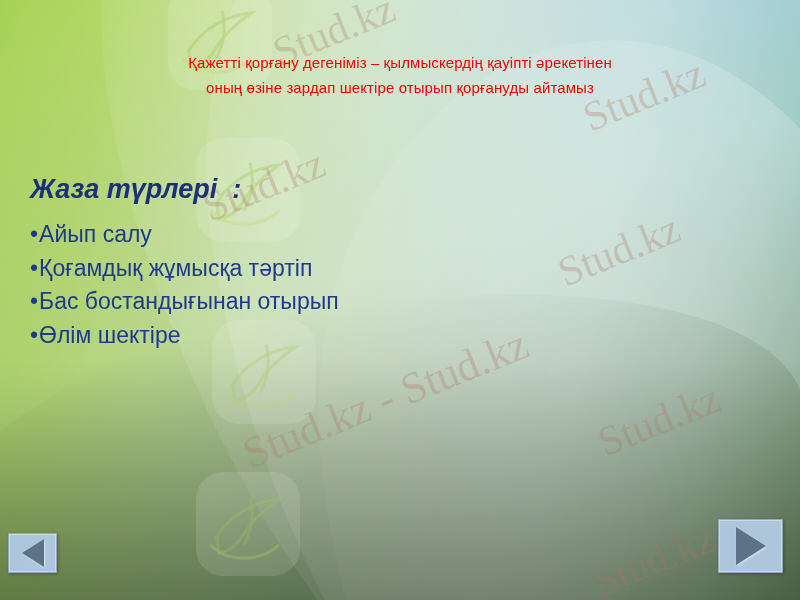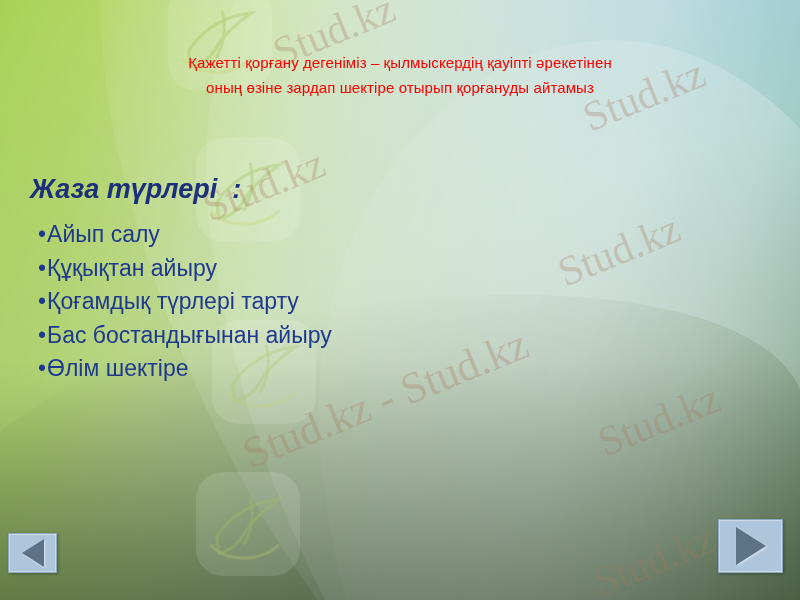--- a/index.html
+++ b/index.html
@@ -151,21 +151,21 @@
   }
   .subtitle {
     color: #1B2F7A;
     font-weight: bold;
     font-style: italic;
     font-size: 27px;
     line-height: 34px;
     margin-bottom: 12px;
     white-space: pre;
   }
-  .bullets { list-style: none; margin: 8px; padding: 0; }
+  .bullets { list-style: none; margin: 0; padding: 0; }
   .bullets li {
     color: #1F398F;
     font-size: 23px;
     line-height: 33.5px;
     white-space: nowrap;
   }
   .bullets li .bul { margin-right: 1px; }
 
   
   .navbtn {
@@ -248,23 +248,22 @@
 
   <div class="title-block">
     <div class="title-line">Қажетті қорғану дегеніміз – қылмыскердің қауіпті әрекетінен</div>
     <div class="title-line"> оның өзіне зардап  шектіре отырып қорғануды айтамыз</div>
   </div>
 
   <div class="body-block">
     <div class="subtitle">Жаза түрлері  :</div>
     <ul class="bullets">
       <li><span class="bul">•</span><span>Айып салу</span></li>
-      <li><span class="bul">•</span><span>Құқықтан айыру</span></li>
-      <li><span class="bul">•</span><span>Қоғамдық түрлері тарту</span></li>
-      <li><span class="bul">•</span><span>Бас бостандығынан айыру</span></li>
+      <li><span class="bul">•</span><span>Қоғамдық жұмысқа тәртіп</span></li>
+      <li><span class="bul">•</span><span>Бас бостандығынан отырып</span></li>
       <li><span class="bul">•</span><span>Өлім шектіре</span></li>
     </ul>
   </div>
 
   <div class="navbtn nav-prev">
     <span class="tri"></span>
   </div>
   <div class="navbtn nav-next">
     <span class="tri"></span>
   </div>

